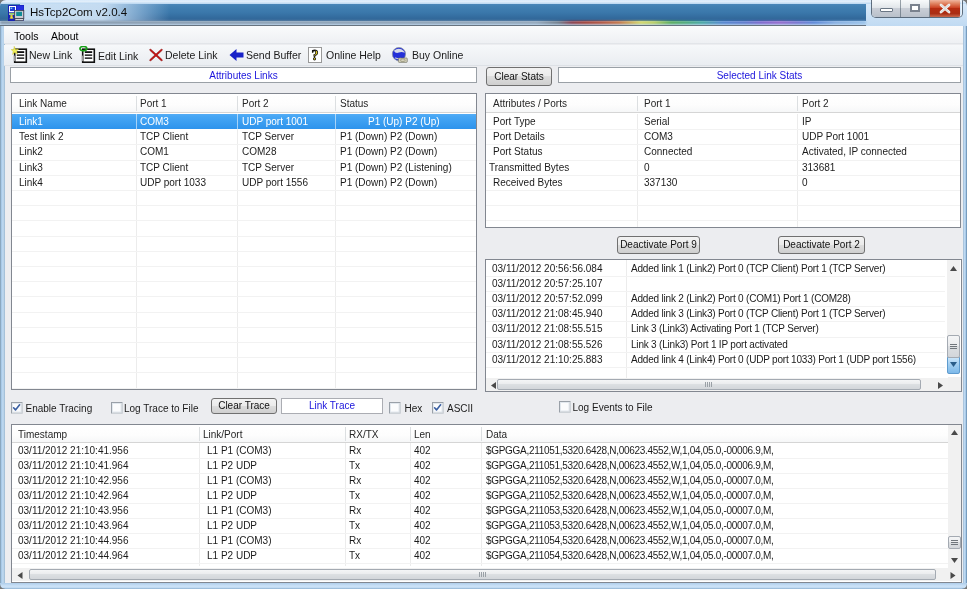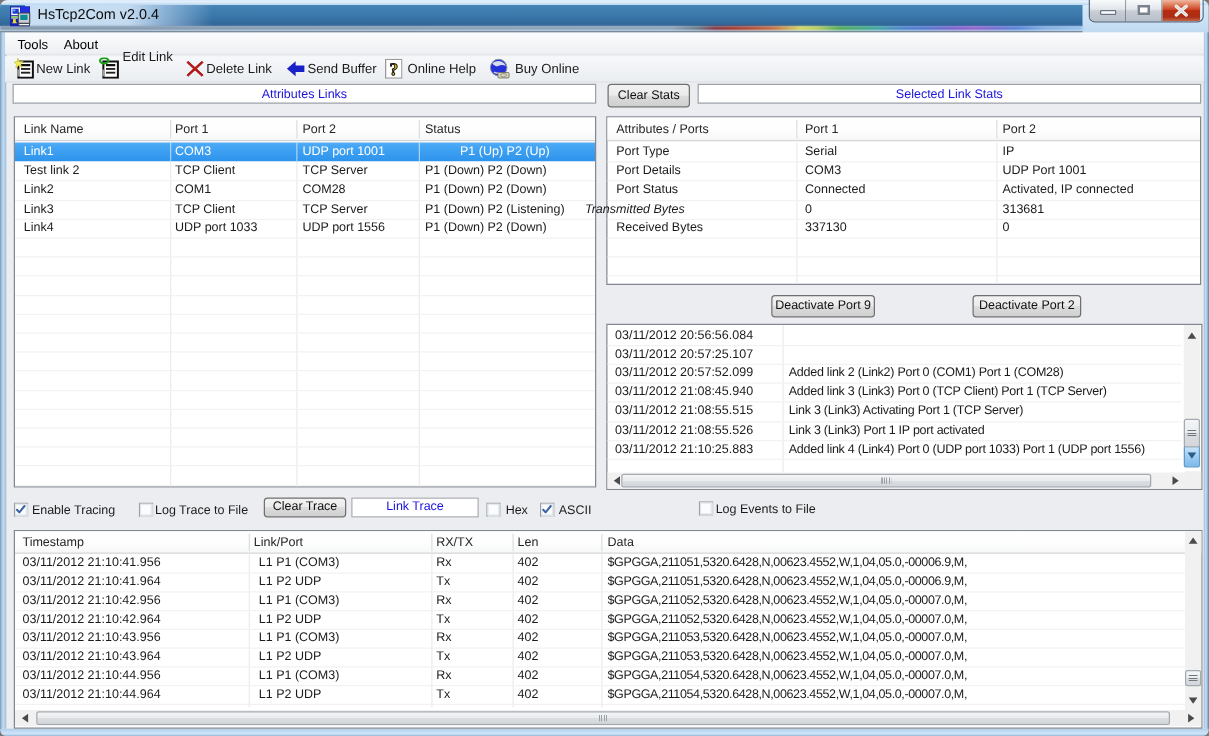--- a/index.html
+++ b/index.html
@@ -86,21 +86,21 @@
 </svg>
 <div class="t" style="left:29px;top:49px;font-size:10.5px;">New Link</div>
 <svg style="position:absolute;left:79px;top:46px" width="17" height="17" viewBox="0 0 17 17">
 <rect x="3.7" y="3.2" width="11.6" height="13" fill="#fff" stroke="#111" stroke-width="1.6"></rect>
 <rect x="5.8" y="5.2" width="7.4" height="1.8" fill="#111"></rect>
 <rect x="5.8" y="8.4" width="7.4" height="1.5" fill="#222"></rect>
 <rect x="5.8" y="11.4" width="7.4" height="1.5" fill="#222"></rect>
 <rect x="2.8" y="9.6" width="1.6" height="5.5" fill="#9a9a9a"></rect>
 <ellipse cx="4.4" cy="2.6" rx="3.4" ry="2.2" fill="none" stroke="#18a018" stroke-width="1.7"></ellipse>
 </svg>
-<div class="t" style="left:98px;top:40px;font-size:10.5px;">Edit Link</div>
+<div class="t" style="left:98px;top:50px;font-size:10.5px;">Edit Link</div>
 <svg style="position:absolute;left:148px;top:47px" width="16" height="16" viewBox="0 0 16 16">
 <path d="M2.5 2 L8 7 L13.5 2 L14.5 3 L9.2 8 L14.5 13 L13.5 14 L8 9 L2.5 14 L1.5 13 L6.8 8 L1.5 3 Z" fill="#cc1111" stroke="#881111" stroke-width="0.6"></path>
 </svg>
 <div class="t" style="left:165px;top:49px;font-size:10.5px;">Delete Link</div>
 <svg style="position:absolute;left:228px;top:47px" width="17" height="16" viewBox="0 0 17 16">
 <path d="M8.5 2 L1.5 8 L8.5 14 L8.5 10.6 L15.5 10.6 L15.5 5.4 L8.5 5.4 Z" fill="#1822c8"></path>
 </svg>
 <div class="t" style="left:246px;top:49px;font-size:10.5px;">Send Buffer</div>
 <svg style="position:absolute;left:308px;top:47px" width="14" height="16" viewBox="0 0 14 16">
 <rect x="0.5" y="0.5" width="13" height="15" fill="#fff" stroke="#999"></rect>
@@ -185,35 +185,36 @@
 <div class="t" style="left:802px;top:116.0px;">IP</div>
 <div style="position:absolute;left:486px;top:129.2px;width:474px;height:1px;background:#f2f2f2"></div>
 <div class="t" style="left:493px;top:131.2px;">Port Details</div>
 <div class="t" style="left:644px;top:131.2px;">COM3</div>
 <div class="t" style="left:802px;top:131.2px;">UDP Port 1001</div>
 <div style="position:absolute;left:486px;top:144.39999999999998px;width:474px;height:1px;background:#f2f2f2"></div>
 <div class="t" style="left:493px;top:146.4px;">Port Status</div>
 <div class="t" style="left:644px;top:146.4px;">Connected</div>
 <div class="t" style="left:802px;top:146.4px;">Activated, IP connected</div>
 <div style="position:absolute;left:486px;top:159.6px;width:474px;height:1px;background:#f2f2f2"></div>
-<div class="t" style="left:468px;top:161.6px;font-style:italic;">Transmitted Bytes</div>
+<div class="t" style="left:489px;top:161.6px;">Transmitted Bytes</div>
 <div class="t" style="left:644px;top:161.6px;">0</div>
 <div class="t" style="left:802px;top:161.6px;">313681</div>
 <div style="position:absolute;left:486px;top:174.79999999999998px;width:474px;height:1px;background:#f2f2f2"></div>
 <div class="t" style="left:493px;top:176.8px;">Received Bytes</div>
 <div class="t" style="left:644px;top:176.8px;">337130</div>
 <div class="t" style="left:802px;top:176.8px;">0</div>
 <div style="position:absolute;left:486px;top:190.0px;width:474px;height:1px;background:#f2f2f2"></div>
 <div style="position:absolute;left:486px;top:205.2px;width:474px;height:1px;background:#f2f2f2"></div>
 <div style="position:absolute;left:486px;top:220.39999999999998px;width:474px;height:1px;background:#f2f2f2"></div>
 <div class="btn" style="left:617px;top:236px;width:83px;height:18px;font-size:10px;line-height:16px">Deactivate Port 9</div>
 <div class="btn" style="left:778px;top:236px;width:87px;height:18px;font-size:10px;line-height:16px">Deactivate Port 2</div>
 <div class="lv" style="left:485px;top:259px;width:477px;height:133px;"></div>
 <div style="position:absolute;left:626px;top:260px;width:1px;height:131px;background:#ececec"></div>
 <div class="t" style="left:492px;top:262.5px;">03/11/2012 20:56:56.084</div>
+<div class="t" style="left:631px;top:262.5px;letter-spacing:-0.2px;">Added link 1 (Link2) Port 0 (TCP Client) Port 1 (TCP Server)</div>
 <div style="position:absolute;left:486px;top:275.7px;width:459px;height:1px;background:#f2f2f2"></div>
 <div class="t" style="left:492px;top:277.7px;">03/11/2012 20:57:25.107</div>
 <div style="position:absolute;left:486px;top:290.9px;width:459px;height:1px;background:#f2f2f2"></div>
 <div class="t" style="left:492px;top:292.9px;">03/11/2012 20:57:52.099</div>
 <div class="t" style="left:631px;top:292.9px;letter-spacing:-0.2px;">Added link 2 (Link2) Port 0 (COM1) Port 1 (COM28)</div>
 <div style="position:absolute;left:486px;top:306.09999999999997px;width:459px;height:1px;background:#f2f2f2"></div>
 <div class="t" style="left:492px;top:308.1px;">03/11/2012 21:08:45.940</div>
 <div class="t" style="left:631px;top:308.1px;letter-spacing:-0.2px;">Added link 3 (Link3) Port 0 (TCP Client) Port 1 (TCP Server)</div>
 <div style="position:absolute;left:486px;top:321.3px;width:459px;height:1px;background:#f2f2f2"></div>
 <div class="t" style="left:492px;top:323.3px;">03/11/2012 21:08:55.515</div>

